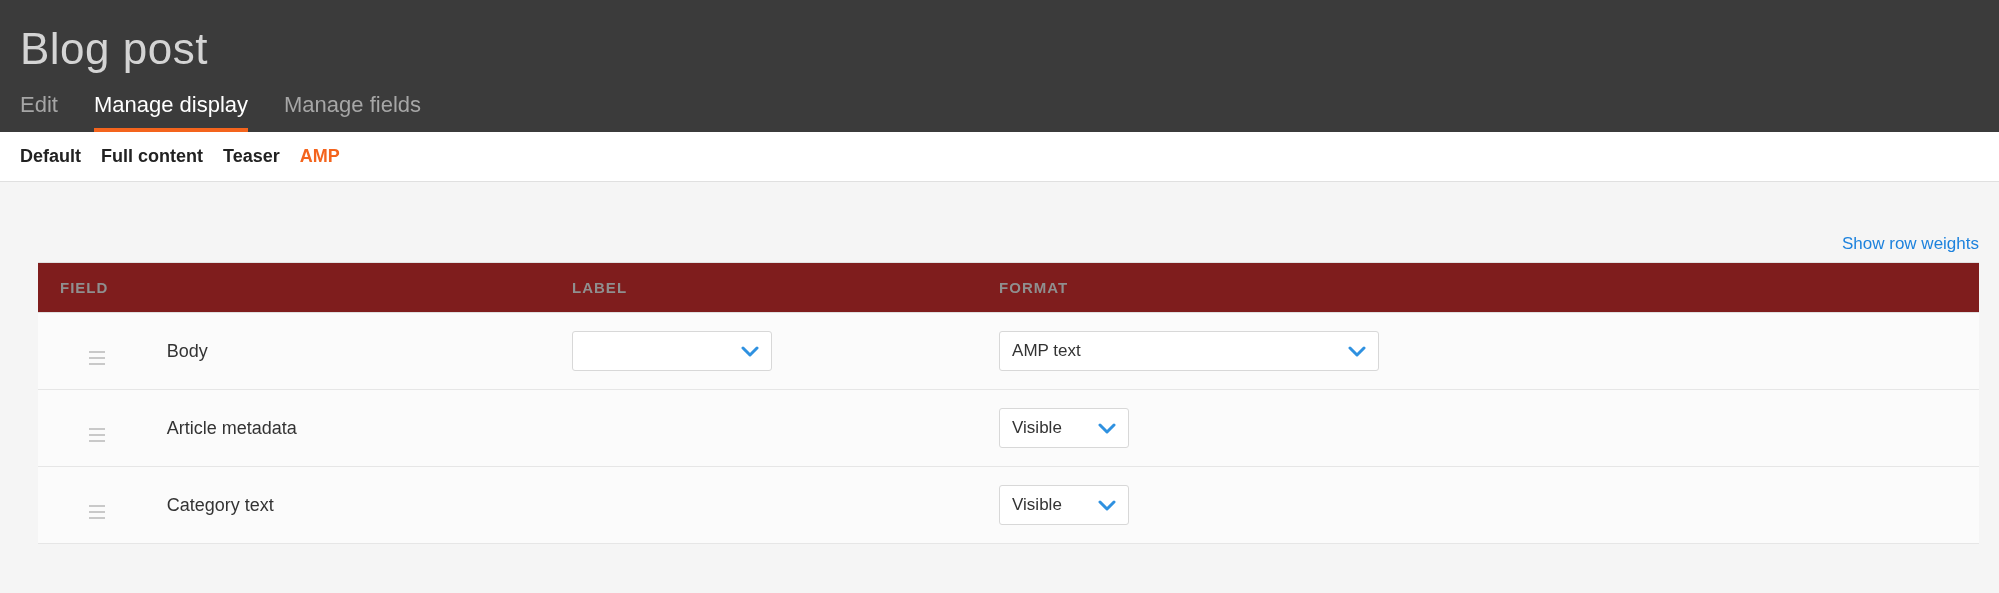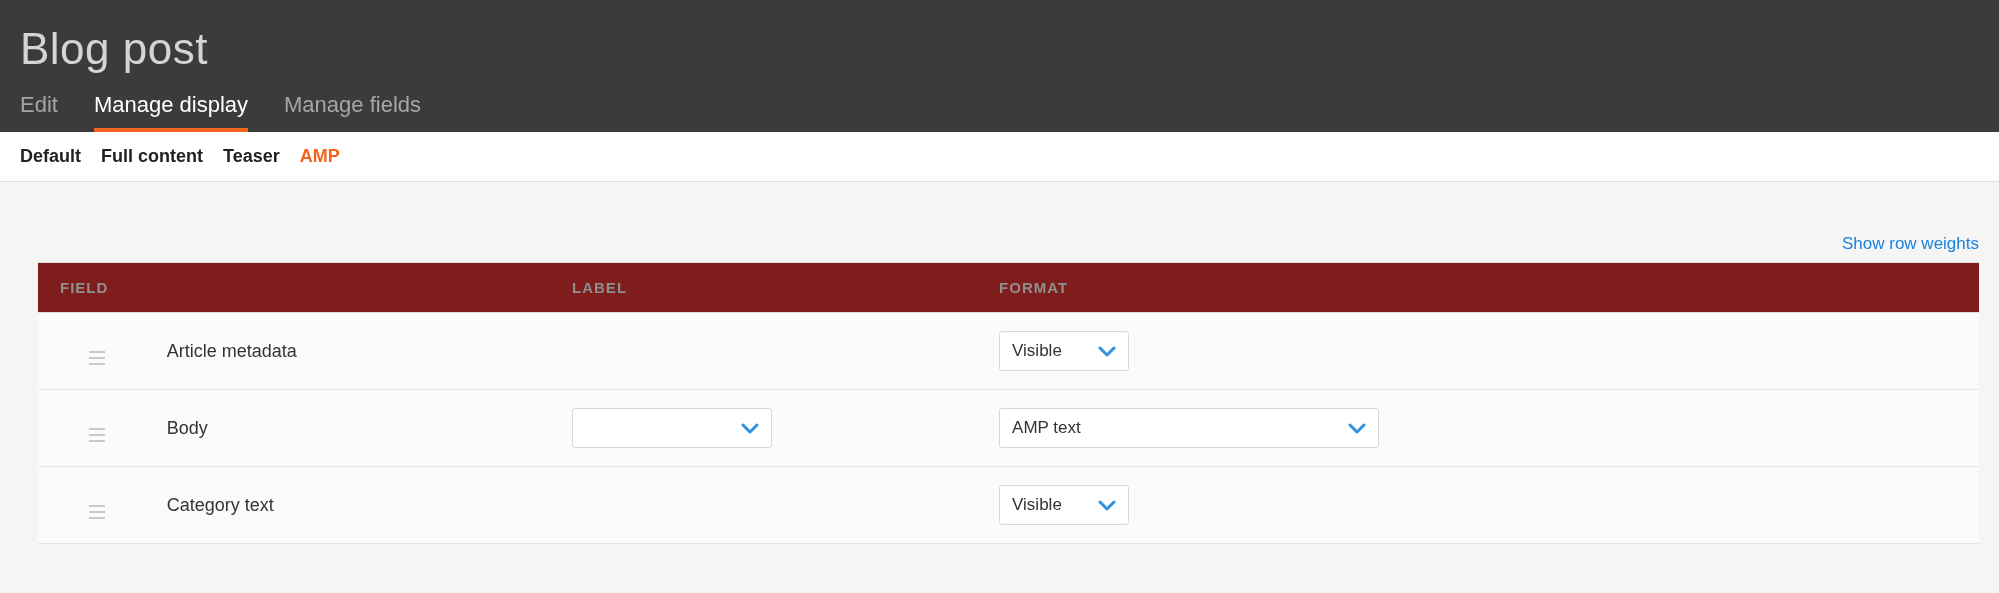--- a/index.html
+++ b/index.html
@@ -160,48 +160,48 @@
         <th class="col-format">FORMAT</th>
       </tr>
     </thead>
     <tbody id="fields-body">
         <tr>
           <td class="drag-cell"><span class="drag-handle">
               <span></span>
               <span></span>
               <span></span>
             </span></td>
+          <td>Body</td>
+          <td><div class="select-box wide">
+              <span><hidden></hidden></span>
+              <span class="chevron">
+                <svg width="18" height="12" viewBox="0 0 18 12">
+                  <polyline points="2,3 9,10 16,3" fill="none" stroke="#2f91e0" stroke-width="3" stroke-linecap="round" stroke-linejoin="round"></polyline>
+                </svg>
+              </span>
+            </div></td>
+          <td><div class="select-box xwide">
+              <span>AMP text</span>
+              <span class="chevron">
+                <svg width="18" height="12" viewBox="0 0 18 12">
+                  <polyline points="2,3 9,10 16,3" fill="none" stroke="#2f91e0" stroke-width="3" stroke-linecap="round" stroke-linejoin="round"></polyline>
+                </svg>
+              </span>
+            </div></td>
+        </tr>
+        <tr>
+          <td class="drag-cell"><span class="drag-handle">
+              <span></span>
+              <span></span>
+              <span></span>
+            </span></td>
           <td>Article metadata</td>
           <td></td>
           <td><div class="select-box ">
               <span>Visible</span>
-              <span class="chevron">
-                <svg width="18" height="12" viewBox="0 0 18 12">
-                  <polyline points="2,3 9,10 16,3" fill="none" stroke="#2f91e0" stroke-width="3" stroke-linecap="round" stroke-linejoin="round"></polyline>
-                </svg>
-              </span>
-            </div></td>
-        </tr>
-        <tr>
-          <td class="drag-cell"><span class="drag-handle">
-              <span></span>
-              <span></span>
-              <span></span>
-            </span></td>
-          <td>Body</td>
-          <td><div class="select-box wide">
-              <span><hidden></hidden></span>
-              <span class="chevron">
-                <svg width="18" height="12" viewBox="0 0 18 12">
-                  <polyline points="2,3 9,10 16,3" fill="none" stroke="#2f91e0" stroke-width="3" stroke-linecap="round" stroke-linejoin="round"></polyline>
-                </svg>
-              </span>
-            </div></td>
-          <td><div class="select-box xwide">
-              <span>AMP text</span>
               <span class="chevron">
                 <svg width="18" height="12" viewBox="0 0 18 12">
                   <polyline points="2,3 9,10 16,3" fill="none" stroke="#2f91e0" stroke-width="3" stroke-linecap="round" stroke-linejoin="round"></polyline>
                 </svg>
               </span>
             </div></td>
         </tr>
         <tr>
           <td class="drag-cell"><span class="drag-handle">
               <span></span>

